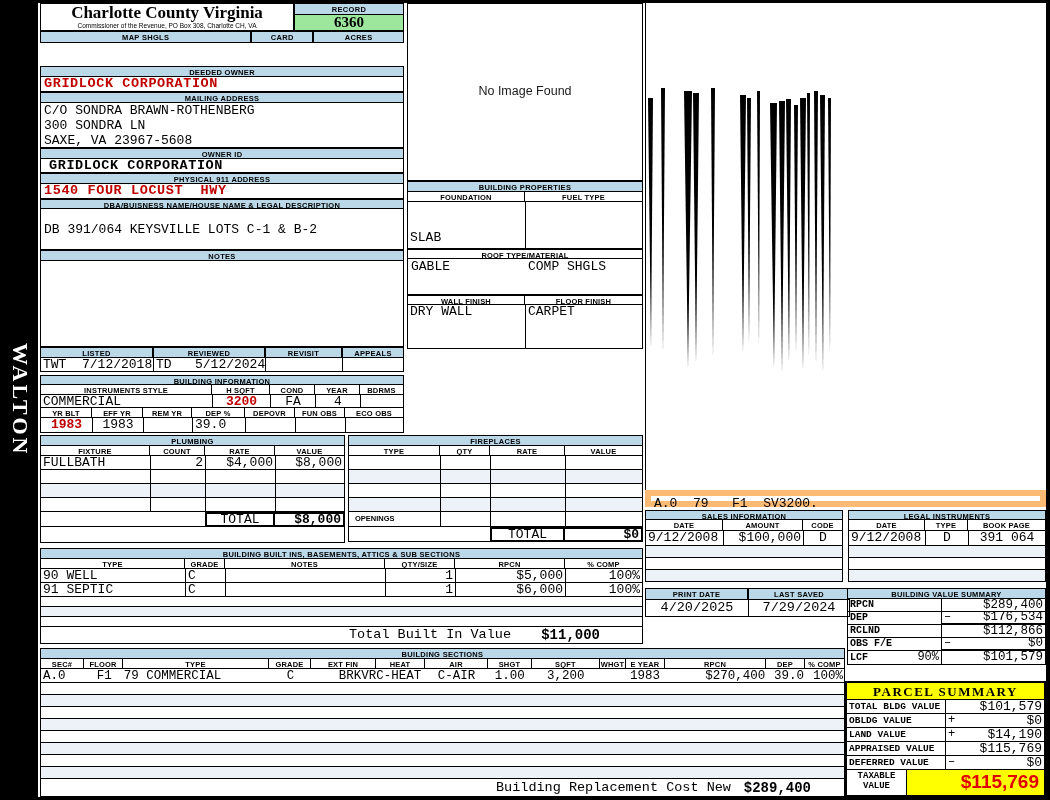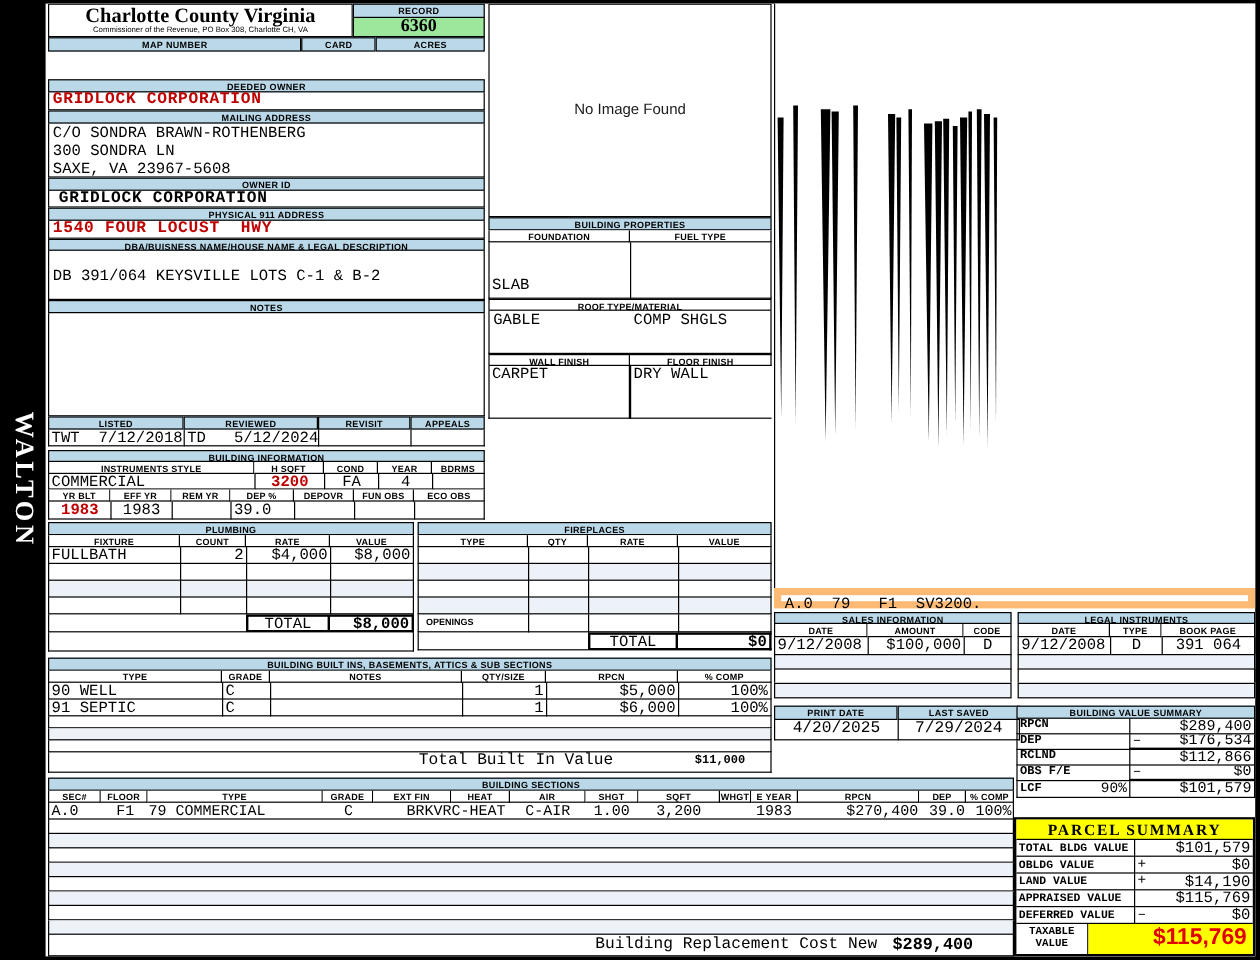--- a/index.html
+++ b/index.html
@@ -39,21 +39,21 @@
     <div class="c" style="font-size:6.5px;line-height:7px">Commissioner of the Revenue, PO Box 308, Charlotte CH, VA</div>
   </div>
   <div style="width:110px;height:28px">
     <div class="strip" style="height:12px;line-height:10px">RECORD</div>
     <div class="serif b c" style="height:16px;background:var(--green);border:1px solid #000;border-top:none;font-size:15px;line-height:15px">6360</div>
   </div>
 </div>
 
 <div class="abs" style="left:40px;top:31px;width:364px">
   <div class="row">
-    <div class="strip" style="width:219px;height:12px;line-height:10px">MAP NUMBER</div>
+    <div class="strip" style="width:219px;height:12px;line-height:10px">MAP SHGLS</div>
     <div class="strip" style="width:64px;height:12px;line-height:10px">CARD</div>
     <div class="strip" style="width:94px;height:12px;line-height:10px">ACRES</div>
   </div>
 </div>
 
 <div class="abs strip" style="left:40px;top:66px;width:364px;height:11px">DEEDED OWNER</div>
 <div class="abs mono b red" style="left:40px;top:77px;width:364px;height:15px;border:1px solid #000;border-top:none;padding-left:3px;font-size:13.5px;letter-spacing:.6px;line-height:14px">GRIDLOCK CORPORATION</div>
 
 <div class="abs strip" style="left:40px;top:92px;width:364px;height:11px">MAILING ADDRESS</div>
 <div class="abs" style="left:40px;top:103px;width:364px;height:45px;border:1px solid #000;border-top:none;padding-left:3px">
@@ -236,21 +236,21 @@
     <div class="cell mono" style="width:160px"></div>
     <div class="cell mono r" style="width:70px">1</div>
     <div class="cell mono r" style="width:110px">$6,000</div>
     <div class="cell mono r last" style="width:78px">100%</div>
   </div>
   <div style="height:10px;border-left:1px solid #000;border-right:1px solid #000;border-bottom:1px solid #000"></div>
   <div class="alt" style="height:10px;border-left:1px solid #000;border-right:1px solid #000;border-bottom:1px solid #000"></div>
   <div style="height:10px;border-left:1px solid #000;border-right:1px solid #000;border-bottom:1px solid #000"></div>
   <div style="height:17px;border:1px solid #000;border-top:none;position:relative">
     <span class="mono" style="position:absolute;left:308px;top:1px;font-size:13.5px">Total Built In Value</span>
-    <span class="mono b" style="position:absolute;right:21px;top:1px;font-size:10px">$11,000</span>
+    <span class="mono b" style="position:absolute;right:42px;top:1px;font-size:14px">$11,000</span>
   </div>
 </div>
 
 <div class="abs" style="left:40px;top:648px;width:805px">
   <div class="strip" style="height:11px">BUILDING SECTIONS</div>
   <div class="row">
     <div class="shdr" style="width:44px;height:10px">SEC#</div>
     <div class="shdr" style="width:39px;height:10px;border-left:none">FLOOR</div>
     <div class="shdr" style="width:146px;height:10px;border-left:none">TYPE</div>
     <div class="shdr" style="width:42px;height:10px;border-left:none">GRADE</div>
@@ -315,22 +315,22 @@
   <div class="shdr t" style="height:10px">ROOF TYPE/MATERIAL</div>
   <div style="height:36px;border:1px solid #000;border-top:none;position:relative">
     <span class="mono" style="position:absolute;left:3px;top:1px">GABLE</span>
     <span class="mono" style="position:absolute;left:120px;top:1px">COMP SHGLS</span>
   </div>
   <div class="row">
     <div class="shdr t" style="width:118px;height:10px">WALL FINISH</div>
     <div class="shdr t" style="width:118px;height:10px;border-left:none">FLOOR FINISH</div>
   </div>
   <div class="row" style="height:44px">
+    <div class="cell mono" style="width:118px">DRY WALL</div>
     <div class="cell mono last" style="width:118px">CARPET</div>
-    <div class="cell mono" style="width:118px">DRY WALL</div>
   </div>
 </div>
 
 <div class="abs" style="left:645px;top:3px;width:401px;height:487px;border-left:1px solid #000;background:#fff">
   <svg width="401" height="487" viewBox="0 0 401 487">
     <g fill="#000">
       <polygon points="2,95 7,95 5,345"></polygon>
       <polygon points="15,85 19,85 17,350"></polygon>
       <polygon points="38,88 46,88 42,365"></polygon>
       <polygon points="47,90 53,90 50,360"></polygon>

